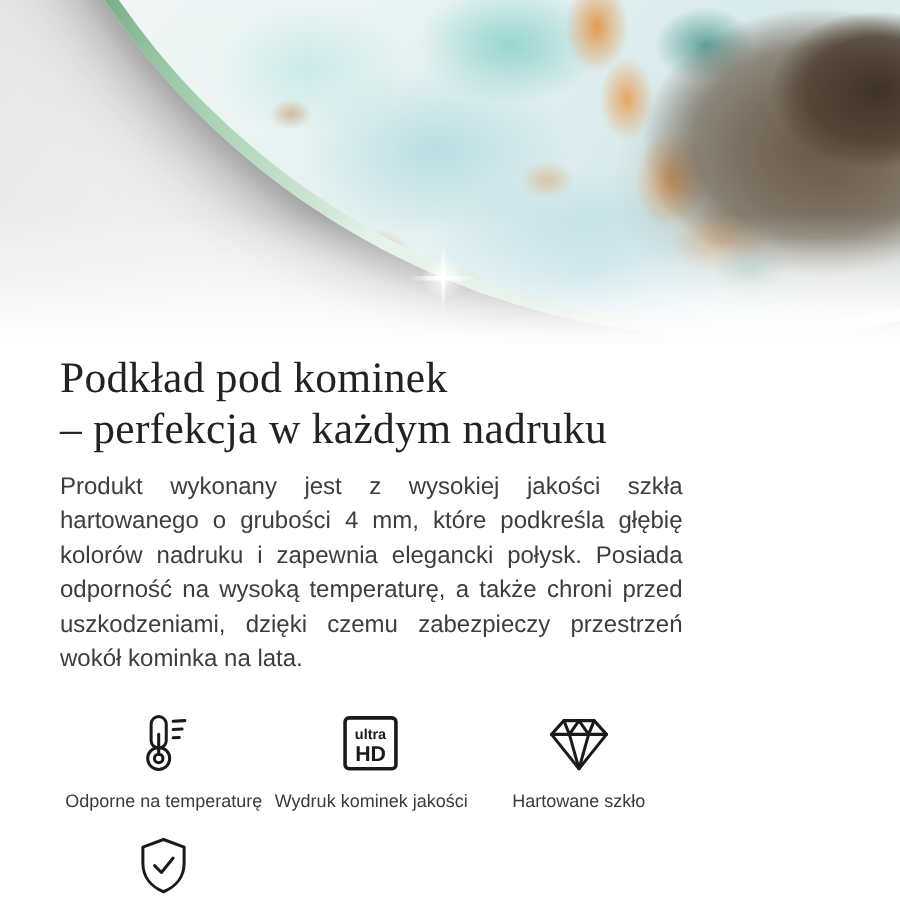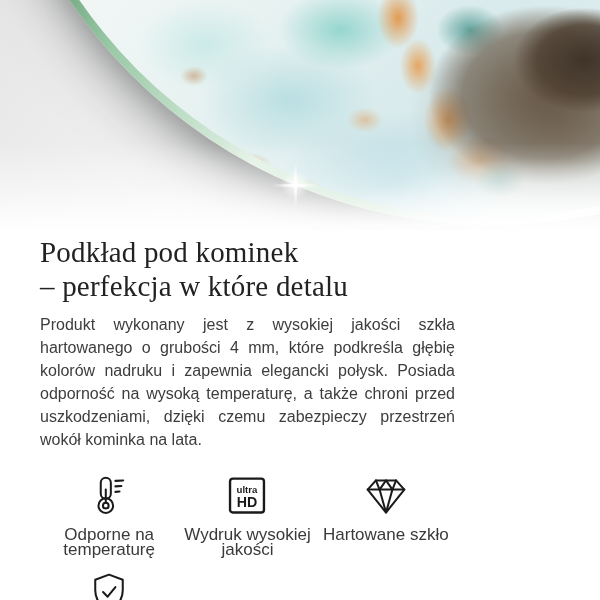--- a/index.html
+++ b/index.html
@@ -74,39 +74,39 @@
   }
   .desc{
     margin:0 0 17px;font-size:16px;line-height:23px;color:#3d3d3d;
     text-align:justify;
   }
 
   
   .features{display:grid;grid-template-columns:repeat(3,1fr);margin-top:0;}
   .feature{display:flex;flex-direction:column;align-items:center;padding:6px 0 8px;}
   .icon-wrap{height:44px;display:flex;align-items:center;justify-content:center;}
-  .feature .label{margin-top:9px;font-size:17px;line-height:15px;color:#3a3a3a;text-align:center;}
+  .feature .label{margin-top:9px;font-size:12px;line-height:15px;color:#3a3a3a;text-align:center;}
   .feature svg{display:block;}
   .ico{stroke:#1a1a1a;stroke-width:2.2;fill:none;stroke-linecap:round;stroke-linejoin:round;}
 </style>
 </head>
 <body>
 
 <div class="page">
 
   <div class="hero">
     <div class="plate"></div>
     <div class="art"></div>
     <div class="fade"></div>
     <div class="sparkle"></div>
   </div>
 
   <div class="content">
 
-    <h1 class="heading"><span>Podkład pod kominek</span><br><span>– perfekcja w które detalu</span></h1>
+    <h1 class="heading"><span>Podkład pod kominek</span><br><span>– perfekcja w każdym nadruku</span></h1>
 
     <p class="desc">Produkt wykonany jest z wysokiej jakości szkła hartowanego o grubości 4 mm, które podkreśla głębię kolorów nadruku i zapewnia elegancki połysk. Posiada odporność na wysoką temperaturę, a także chroni przed uszkodzeniami, dzięki czemu zabezpieczy przestrzeń wokół kominka na lata.</p>
 
     <div class="features">
 
       <div class="feature">
         <div class="icon-wrap">
           <svg width="46" height="44" viewBox="0 0 48 48">
             <rect class="ico" x="15" y="4" width="11" height="23" rx="5.5"></rect>
             <circle class="ico" cx="20.5" cy="34.5" r="8"></circle>
@@ -121,21 +121,21 @@
       </div>
 
       <div class="feature">
         <div class="icon-wrap">
           <svg width="46" height="44" viewBox="0 0 48 48">
             <rect class="ico" x="5.5" y="5" width="37" height="37" rx="3" style="stroke-width:2.6"></rect>
             <text x="24" y="20.5" text-anchor="middle" font-size="10.5" font-weight="600" fill="#1a1a1a" font-family="Liberation Sans, sans-serif">ultra</text>
             <text x="24" y="36.5" text-anchor="middle" font-size="15.5" font-weight="700" fill="#1a1a1a" font-family="Liberation Sans, sans-serif">HD</text>
           </svg>
         </div>
-        <div class="label">Wydruk wysokiej jakości</div>
+        <div class="label">Wydruk kominek jakości</div>
       </div>
 
       <div class="feature">
         <div class="icon-wrap">
           <svg width="48" height="44" viewBox="0 0 48 48">
             <polygon class="ico" points="13,7 35,7 44,17 24,42 4,17"></polygon>
             <line class="ico" x1="4" y1="17" x2="44" y2="17"></line>
             <polyline class="ico" points="13,7 17,17 24,42 31,17 35,7"></polyline>
             <polyline class="ico" points="17,17 24,7 31,17"></polyline>
           </svg>

